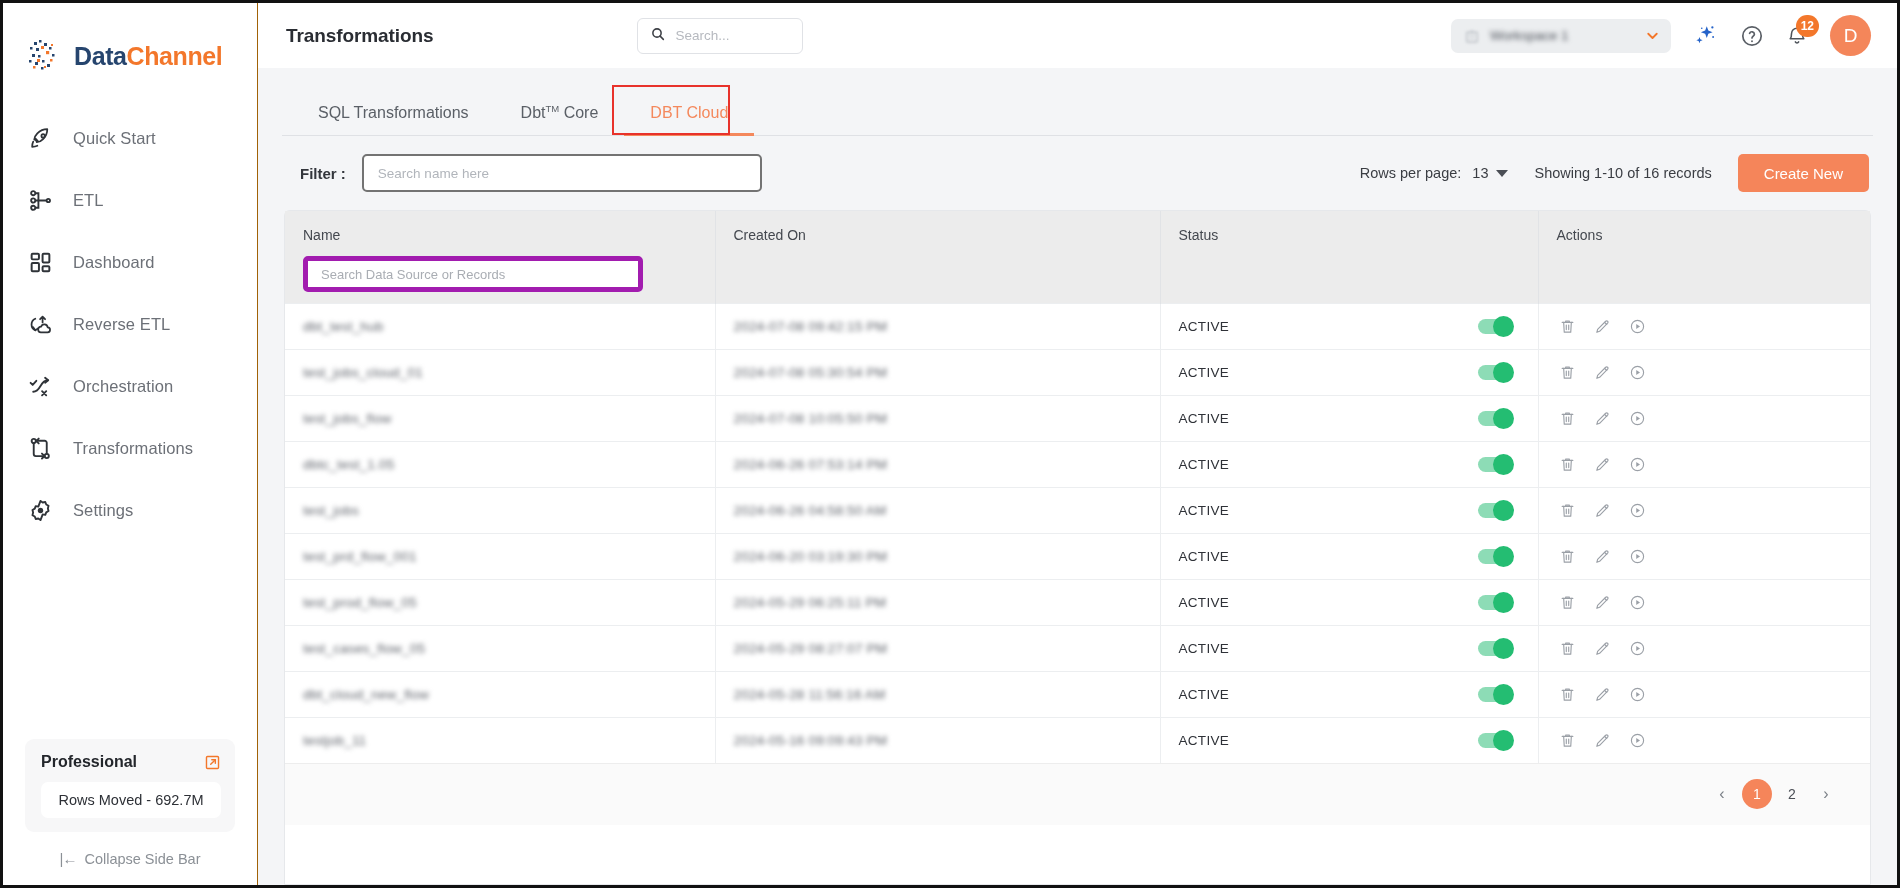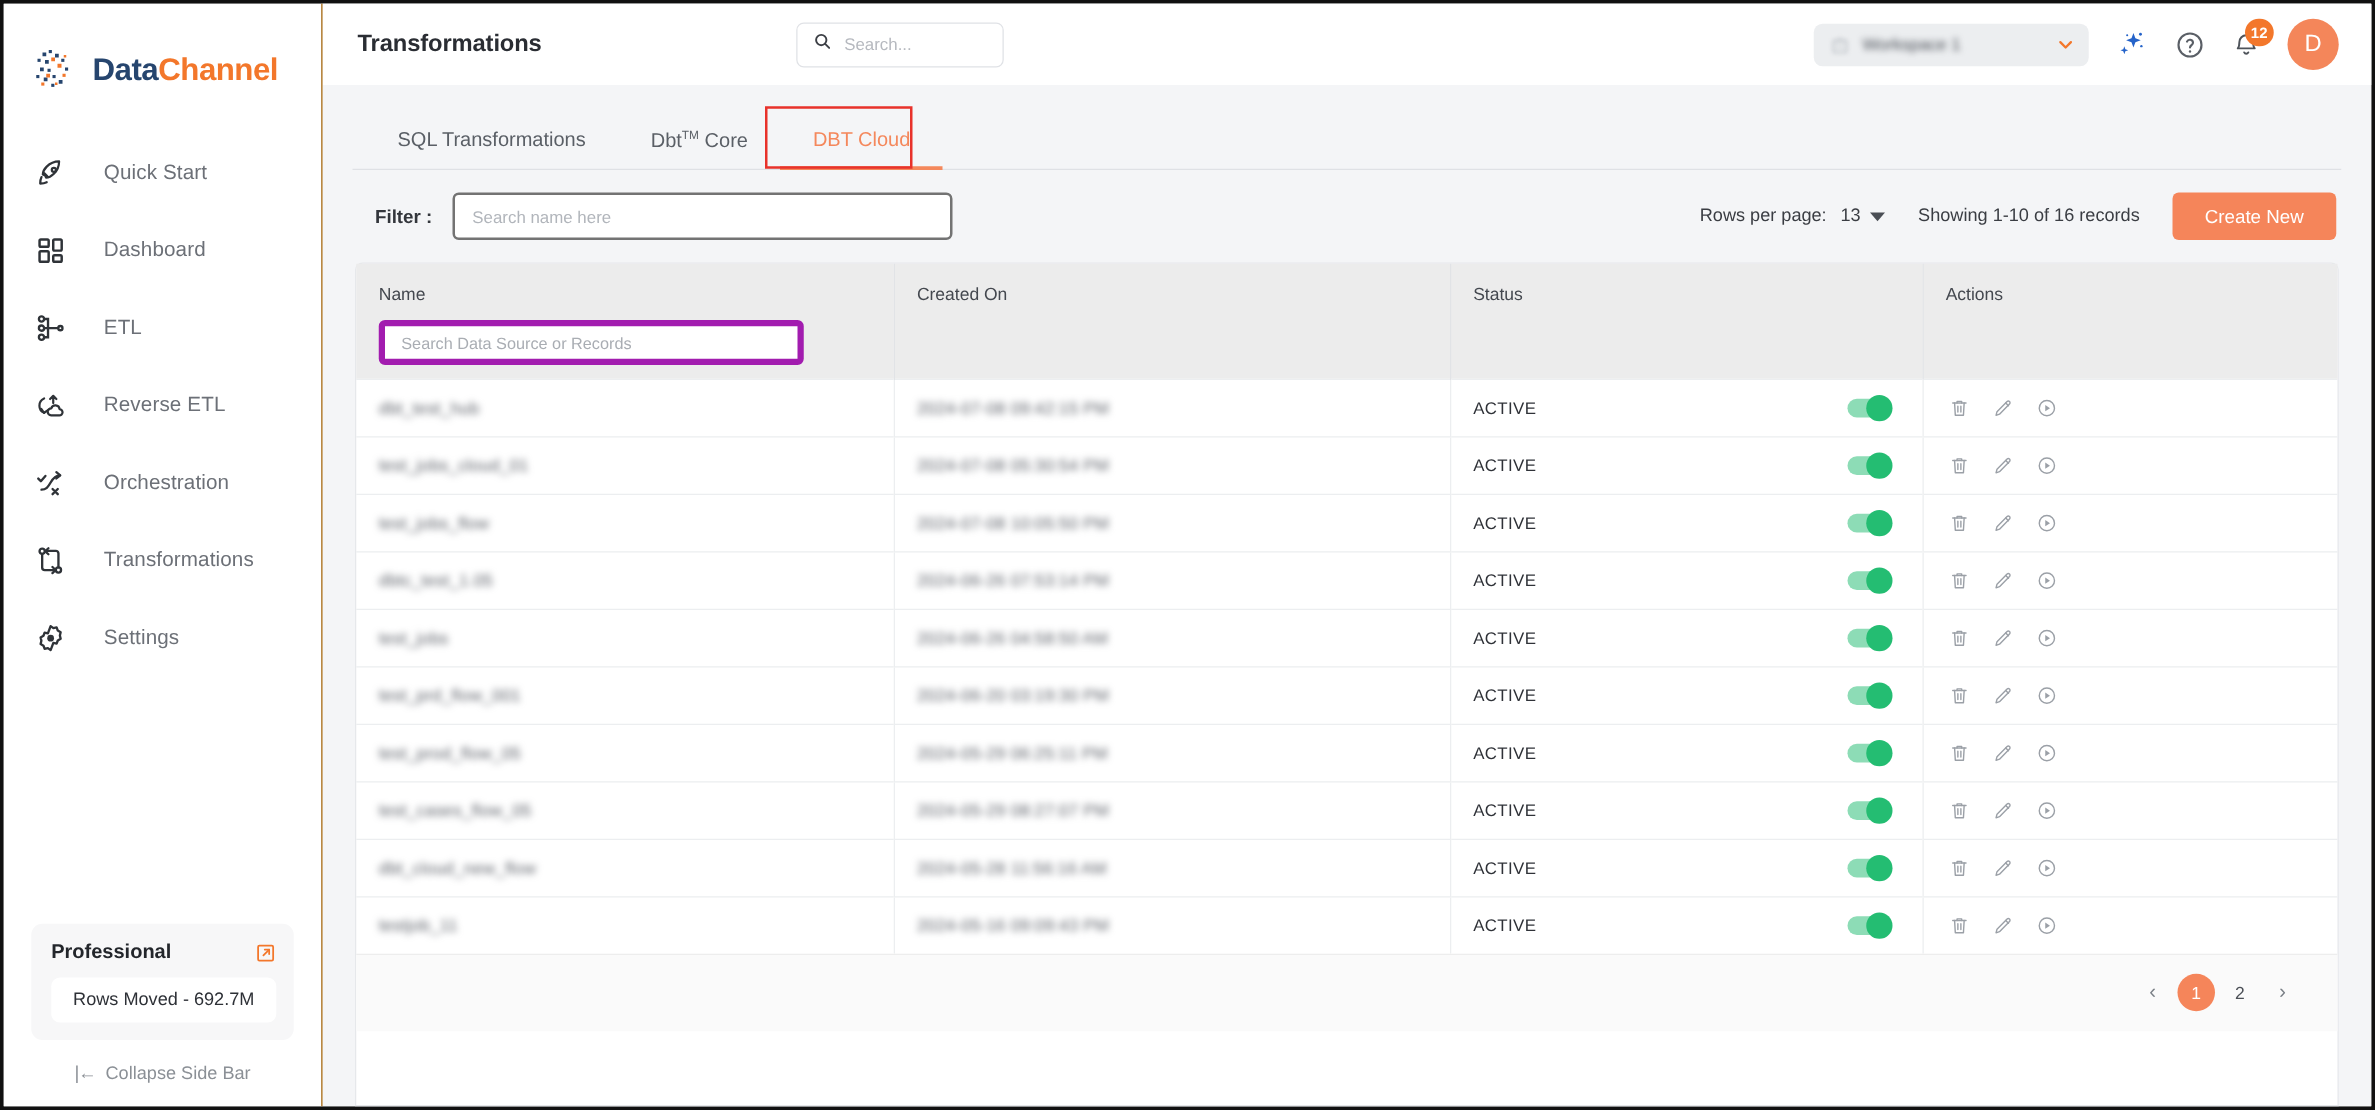--- a/index.html
+++ b/index.html
@@ -37,21 +37,21 @@
   }
   .brand-mark { width: 40px; height: 40px; flex: 0 0 40px; position: relative; }
   .brand-text { font-size: 25px; font-weight: 700; letter-spacing: -0.4px; }
   .brand-text .b1 { color: #26456e; }
   .brand-text .b2 { color: #f3772b; }
 
   .nav { margin-top: 26px; }
   .nav-item {
     display: flex;
     align-items: center;
-    gap: 30px;
+    gap: 20px;
     height: 62px;
     padding-left: 24px;
     cursor: pointer;
     color: #6e727a;
   }
   .nav-icon { width: 26px; height: 26px; flex: 0 0 26px; display: flex; align-items: center; justify-content: center; color: #2f3338; }
   .nav-icon svg { width: 25px; height: 25px; display: block; }
   .nav-label { font-size: 16.5px; color: #6c7077; letter-spacing: 0.1px; }
 
   .side-bottom { margin-top: auto; padding: 0 22px 18px 22px; }
@@ -394,41 +394,41 @@
             <path d="M5 15c-1 2-1 5-1 5s3 0 5-1"></path>
             <path d="M9.5 14.5 6 13c0-2 1-4 3-6 3.2-3.2 7.5-4 9.5-4 0 2-0.8 6.3-4 9.5-2 2-4 3-6 3l-1.5-3.5z"></path>
             <circle cx="14.5" cy="9.5" r="1.6"></circle>
           </svg>
         </span>
         <span class="nav-label">Quick Start</span>
       </div>
 
       <div class="nav-item">
         <span class="nav-icon">
-          <svg viewBox="0 0 24 24" fill="none" stroke="currentColor" stroke-width="1.9">
-            <rect x="3.5" y="3.5" width="7" height="5.5" rx="1"></rect>
-            <rect x="14" y="3.5" width="6.5" height="8.5" rx="1"></rect>
-            <rect x="3.5" y="12.5" width="7" height="8" rx="1"></rect>
-            <rect x="14" y="15.5" width="6.5" height="5" rx="1"></rect>
-          </svg>
-        </span>
-        <span class="nav-label">Dashboard</span>
-      </div>
-
-      <div class="nav-item">
-        <span class="nav-icon">
           <svg viewBox="0 0 24 24" fill="none" stroke="currentColor" stroke-width="1.8">
             <circle cx="5" cy="5" r="2"></circle>
               <circle cx="5" cy="12" r="2"></circle>
               <circle cx="5" cy="19" r="2"></circle>
             <circle cx="19.5" cy="12" r="1.6"></circle>
             <path d="M7 5h3v7M7 19h3v-7M7 12h10.8"></path>
           </svg>
         </span>
         <span class="nav-label">ETL</span>
+      </div>
+
+      <div class="nav-item">
+        <span class="nav-icon">
+          <svg viewBox="0 0 24 24" fill="none" stroke="currentColor" stroke-width="1.9">
+            <rect x="3.5" y="3.5" width="7" height="5.5" rx="1"></rect>
+            <rect x="14" y="3.5" width="6.5" height="8.5" rx="1"></rect>
+            <rect x="3.5" y="12.5" width="7" height="8" rx="1"></rect>
+            <rect x="14" y="15.5" width="6.5" height="5" rx="1"></rect>
+          </svg>
+        </span>
+        <span class="nav-label">Dashboard</span>
       </div>
 
       <div class="nav-item">
         <span class="nav-icon">
           <svg viewBox="0 0 24 24" fill="none" stroke="currentColor" stroke-width="1.7" stroke-linecap="round" stroke-linejoin="round">
             <path d="M7 6.5a6 6 0 0 0 0 11"></path>
             <path d="M4.8 14.5 7 17.5l3-2"></path>
             <path d="M14 10V4.5m0 0-2.4 2.4M14 4.5l2.4 2.4"></path>
             <path d="M12.4 19.5h6.2a2.4 2.4 0 0 0 .3-4.8 3.3 3.3 0 0 0-6.4-.6 2.4 2.4 0 0 0-.1 5.4z"></path>
           </svg>

